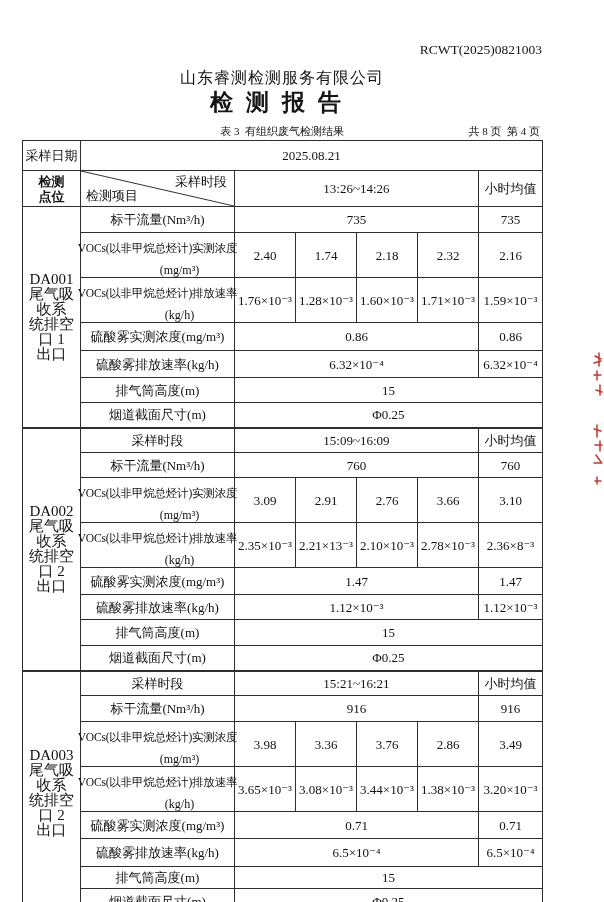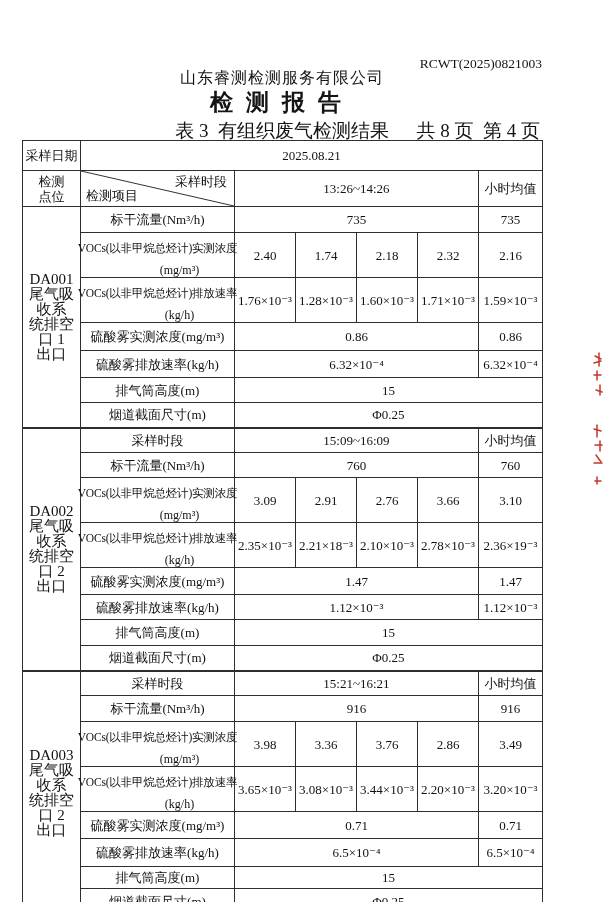--- a/index.html
+++ b/index.html
@@ -5,40 +5,40 @@
   html,body{margin:0;padding:0;}
   body{
     width:604px;height:902px;background:#f2f2f2;
     font-family:"Liberation Serif","DejaVu Serif",serif;
   }
   .page{
     position:relative;width:604px;height:902px;background:#ffffff;
     color:#141414;overflow:hidden;
   }
   .hdr-abs{position:absolute;left:22px;width:520px;}
-  .report-no{top:56px;text-align:right;font-size:13.5px;line-height:16px;}
+  .report-no{top:42px;text-align:right;font-size:13.5px;line-height:16px;}
   .company{top:68px;text-align:center;font-size:16px;letter-spacing:1px;line-height:19px;}
   .doc-title{top:89px;text-align:center;font-size:23px;font-weight:bold;letter-spacing:13px;line-height:27px;}
-  .caption-row{top:122px;height:18px;font-size:19px;line-height:18px;text-decoration:underline;}
+  .caption-row{top:122px;height:18px;font-size:11px;line-height:18px;text-decoration:underline;}
   .caption{position:absolute;left:0;width:100%;text-align:center;white-space:pre;}
   .pagination{position:absolute;right:2px;white-space:pre;}
 
   table.report{
     position:absolute;left:22px;top:140px;width:520px;
     border-collapse:collapse;table-layout:fixed;
     font-size:13px;color:#111;
     border:1.5px solid #222;
   }
   table.report td{
     border:1px solid #2e2e2e;
     text-align:center;vertical-align:middle;
     padding:0 1px;line-height:15px;
   }
   tr.sec-start td{border-top-width:2px;}
-  td.prelines{white-space:pre-line;}
+  td.prelines{white-space:pre-line;font-weight:bold;}
   td.point{font-size:15px;line-height:17px;white-space:pre-line;}
   .tight{margin:8px -7px;font-size:11.5px;letter-spacing:-0.2px;white-space:nowrap;line-height:14px;}
   .unit-line{font-size:12px;line-height:14px;padding-left:44px;}
   td.diag{position:relative;padding:0;}
   td.diag svg.diag-line{position:absolute;left:0;top:0;width:100%;height:100%;}
   .diag-top{position:absolute;top:3px;right:7px;font-size:13px;}
   .diag-bottom{position:absolute;bottom:3px;left:5px;font-size:13px;margin-top:11px;}
   .stamp{position:absolute;right:0;top:351px;width:13px;height:142px;}
 </style>
 </head>
@@ -159,24 +159,24 @@
         <td>2.76</td>
         <td>3.66</td>
         <td>3.10</td>
       </tr>
       <tr style="height:30px">
         <td>
           <div class="tight">VOCs(以非甲烷总烃计)排放速率</div>
           <div class="unit-line">(kg/h)</div>
         </td>
         <td>2.35×10⁻³</td>
-        <td>2.21×18⁻³</td>
+        <td>2.21×13⁻³</td>
         <td>2.10×10⁻³</td>
         <td>2.78×10⁻³</td>
-        <td>2.36×19⁻³</td>
+        <td>2.36×8⁻³</td>
       </tr>
       <tr style="height:27px">
         <td>硫酸雾实测浓度(mg/m³)</td>
         <td colspan="4">1.47</td>
         <td>1.47</td>
       </tr>
       <tr style="height:25px">
         <td>硫酸雾排放速率(kg/h)</td>
         <td colspan="4">1.12×10⁻³</td>
         <td>1.12×10⁻³</td>
@@ -216,21 +216,21 @@
         <td>3.49</td>
       </tr>
       <tr style="height:32px">
         <td>
           <div class="tight">VOCs(以非甲烷总烃计)排放速率</div>
           <div class="unit-line">(kg/h)</div>
         </td>
         <td>3.65×10⁻³</td>
         <td>3.08×10⁻³</td>
         <td>3.44×10⁻³</td>
-        <td>2.20×10⁻³</td>
+        <td>1.38×10⁻³</td>
         <td>3.20×10⁻³</td>
       </tr>
       <tr style="height:27px">
         <td>硫酸雾实测浓度(mg/m³)</td>
         <td colspan="4">0.71</td>
         <td>0.71</td>
       </tr>
       <tr style="height:28px">
         <td>硫酸雾排放速率(kg/h)</td>
         <td colspan="4">6.5×10⁻⁴</td>

